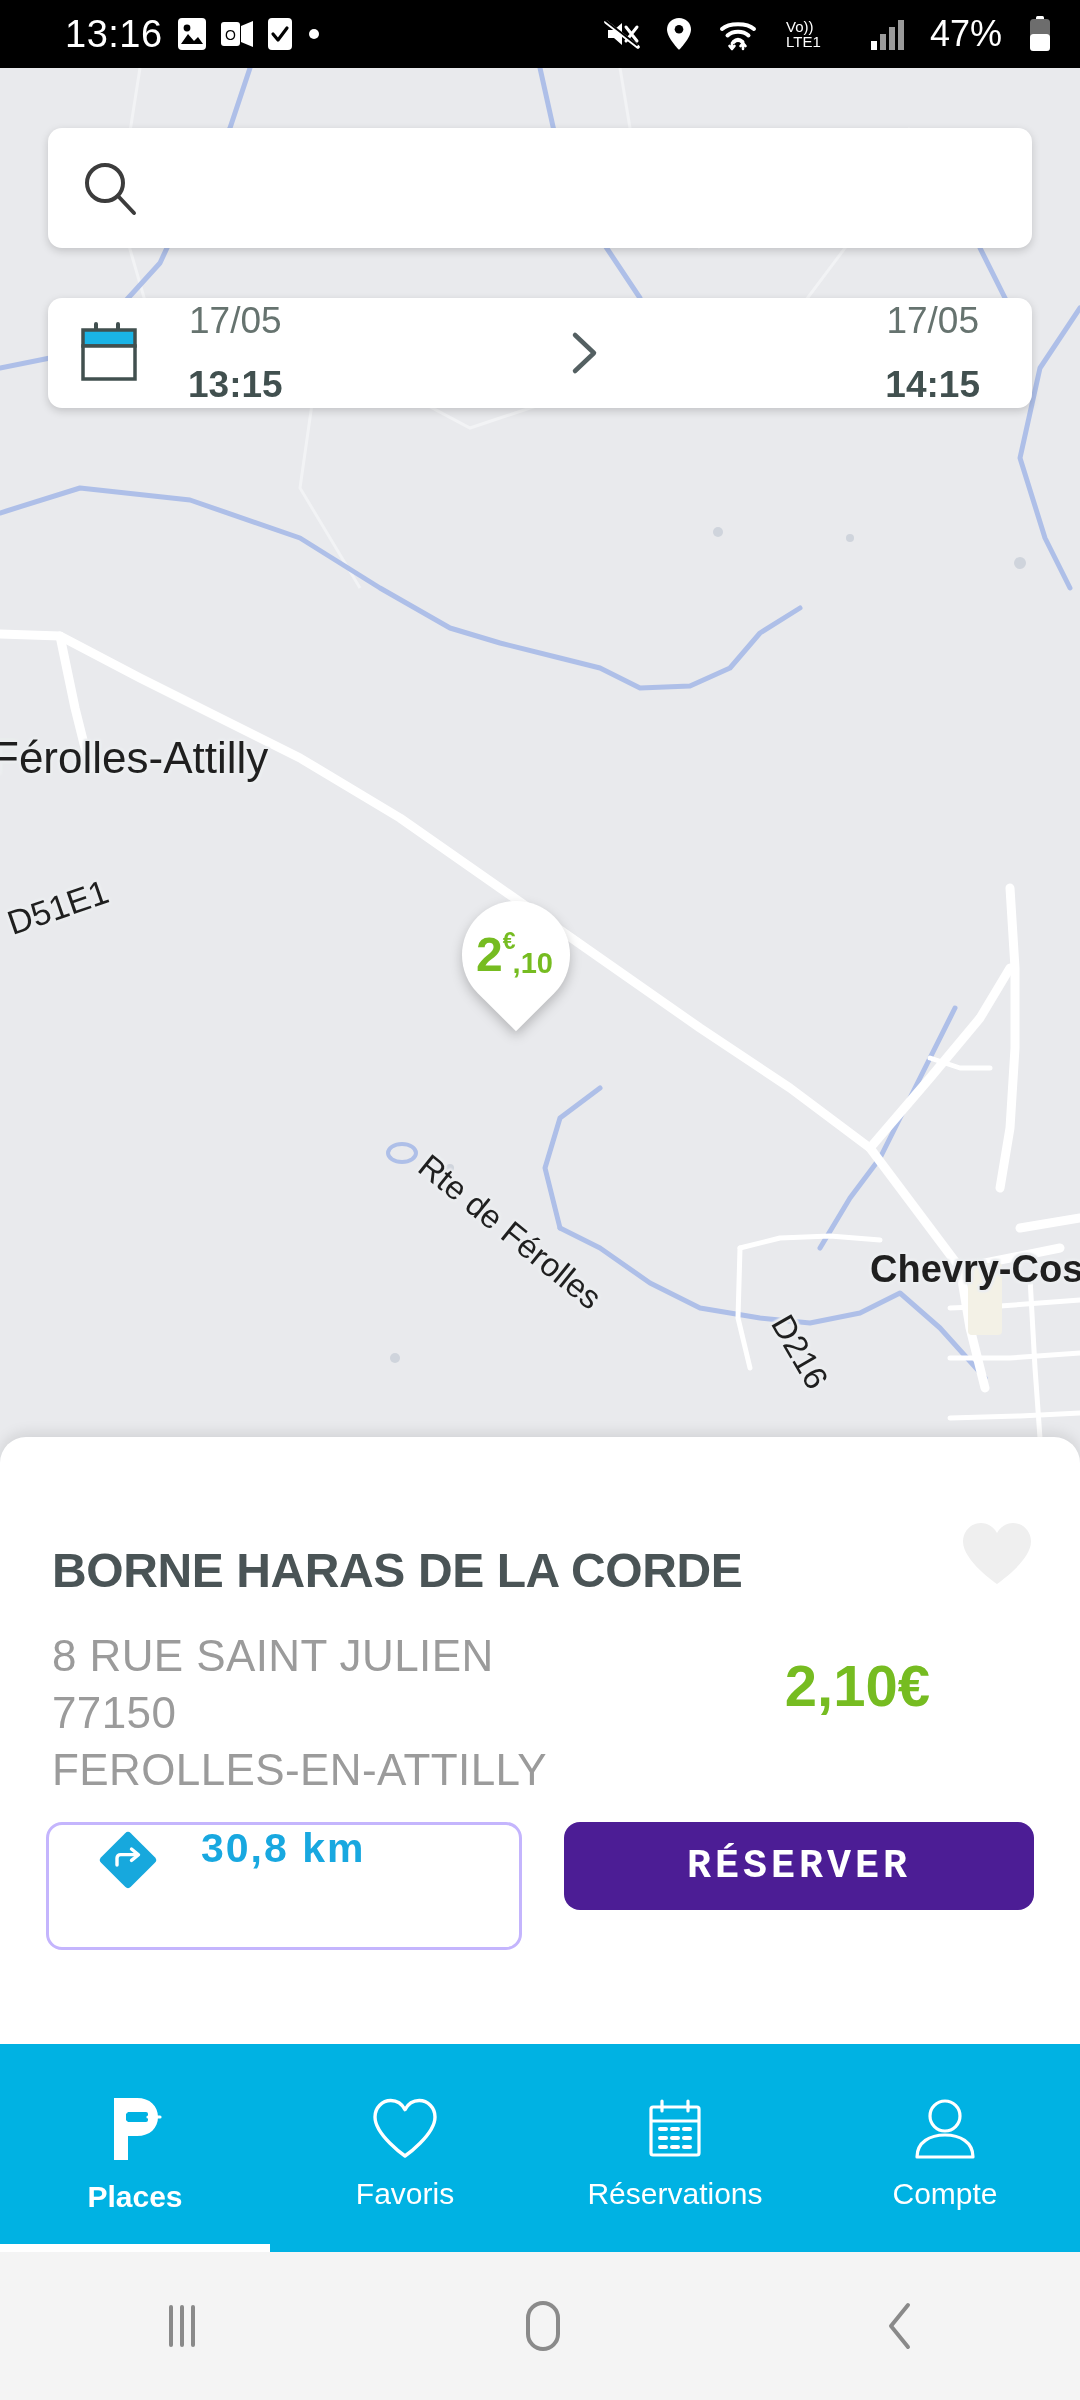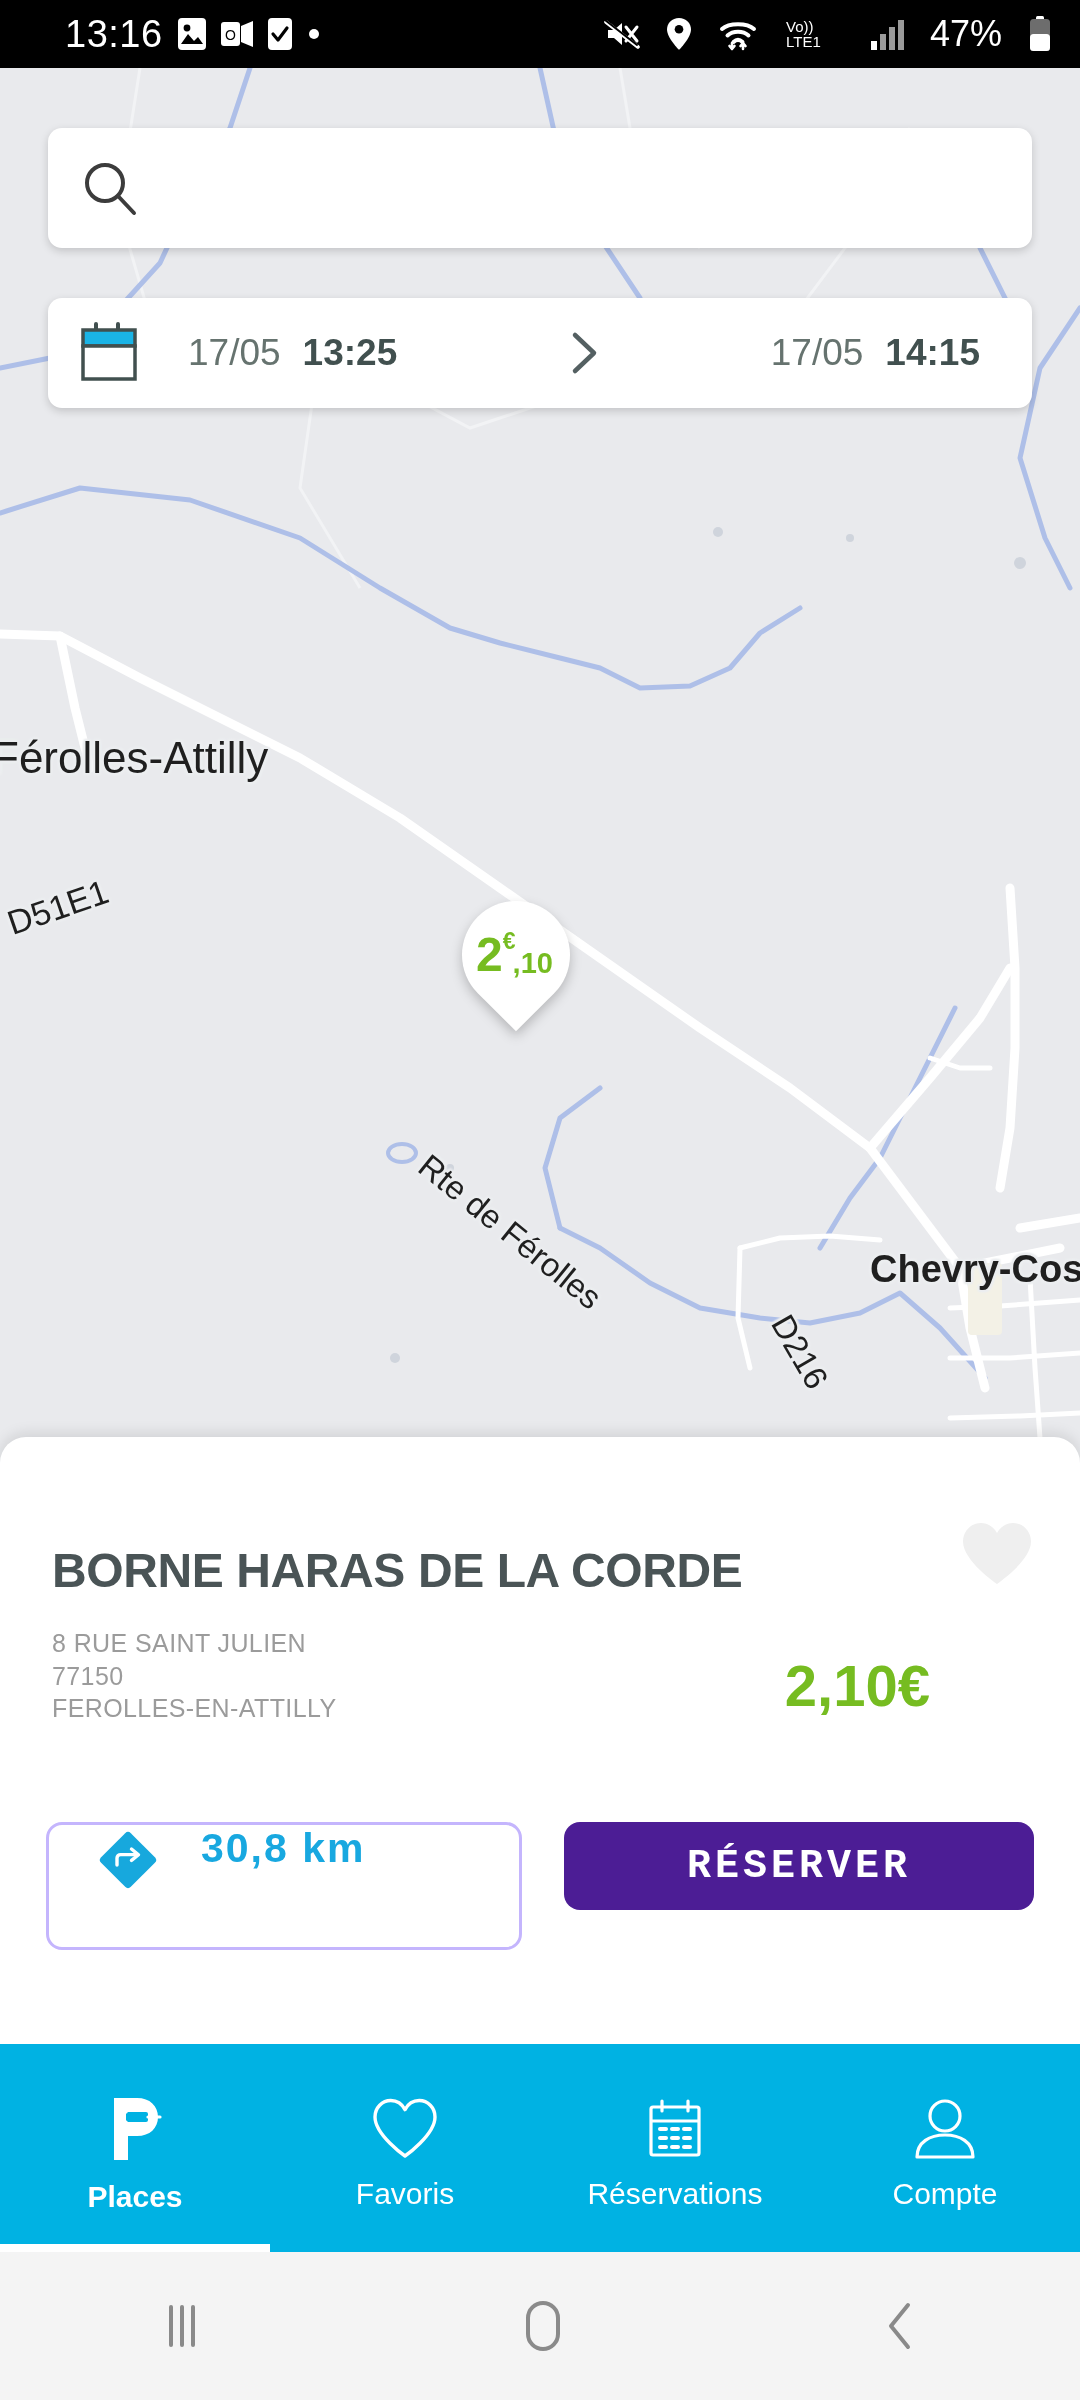--- a/index.html
+++ b/index.html
@@ -71,40 +71,40 @@
   }
   .search-ph{ color:#9a9a9a; font-size:38px; }
 
   
   .datebar{
     position:absolute; left:48px; top:298px; width:984px; height:110px;
     background:#fff; border-radius:14px;
     box-shadow:0 3px 9px rgba(0,0,0,.17);
     display:flex; align-items:center; padding:0 30px;
   }
-  .dt-slot{ display:flex; align-items:center; gap:22px; color:#4c5a5c; font-size:37px; }
+  .dt-slot{ display:flex; align-items:center; gap:22px; color:#4c5a5c; font-size:37px;flex-direction:column; }
   .dt-date{ color:#66736f; }
   .dt-time{ font-weight:bold; color:#41504f; }
   .dt-chevron{ margin:0 auto; }
 
   
   .card{
     position:absolute; left:0; top:1437px; width:1080px; height:607px;
     background:#fff; border-radius:26px 26px 0 0;
     box-shadow:0 -4px 14px rgba(0,0,0,.10);
     padding:2px 52px;
   }
   .card-title{
     position:absolute; left:52px; top:1543px - 1437px;
     color:#4a5456; font-size:48px; font-weight:bold; letter-spacing:-0.4px;
   }
   .heart-fav{ position:absolute; right:46px; top:84px; }
   .addr{
     position:absolute; left:52px; top:190px;
-    color:#9b9b9b; font-size:25px; line-height:1.30; letter-spacing:0.4px;
+    color:#9b9b9b; font-size:44px; line-height:1.30; letter-spacing:0.4px;
   }
   .card-price{
     position:absolute; right:150px; top:215px;
     color:#76bc21; font-size:58px; font-weight:bold;
   }
   .btn-row{
     position:absolute; left:46px; top:385px; width:988px; height:128px;
     display:flex; gap:42px;
   }
   .btn-dist{
@@ -309,21 +309,21 @@
   <div class="datebar">
     <span class="ico-box" style="margin-right:44px;">
       <svg width="66" height="66" viewBox="0 0 66 66">
         <path d="M18 4 L18 14 M40 4 L40 14" stroke="#41504f" stroke-width="4" stroke-linecap="round"></path>
         <rect x="5" y="10" width="52" height="16" fill="#1ab4e6" stroke="#41504f" stroke-width="3.5"></rect>
         <rect x="5" y="26" width="52" height="33" fill="#fff" stroke="#41504f" stroke-width="3.5"></rect>
       </svg>
     </span>
     <span class="dt-slot">
       <span class="dt-date">17/05</span>
-      <span class="dt-time">13:25</span>
+      <span class="dt-time">13:15</span>
     </span>
     <span class="ico-box dt-chevron">
       <svg width="38" height="48" viewBox="0 0 38 48">
           <path d="M10 6 L29 24 L10 42" stroke="#546062" stroke-width="4.5" fill="none" stroke-linecap="round" stroke-linejoin="round"></path>
         </svg>
     </span>
     <span class="dt-slot" style="margin-right:22px;">
       <span class="dt-date">17/05</span>
       <span class="dt-time">14:15</span>
     </span>

